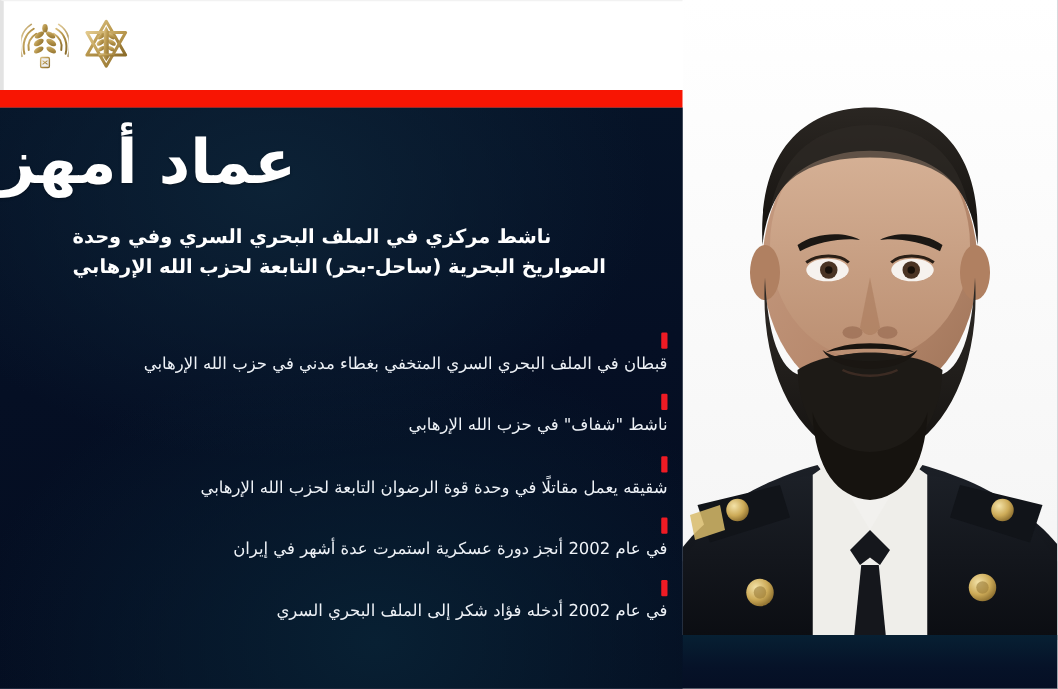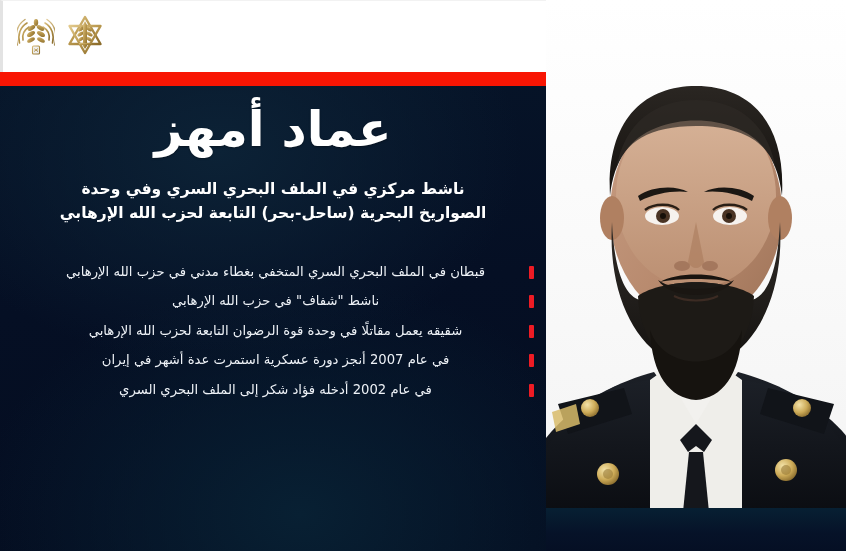--- a/index.html
+++ b/index.html
@@ -70,55 +70,55 @@
     background:#ffffff;
     overflow:hidden;
     z-index:1;
   }
   .photo-canvas{ display:block; width:300px; height:512px; }
 
   
   .headline{
     position:absolute; top:104px; left:0;
     width:546px;
-    text-align:center;
+    text-align:left;
     color:#ffffff;
     font-size:49px;
     font-weight:bold;
     letter-spacing:0px;
     line-height:1.06;
     z-index:6;
     text-shadow:0 1px 2px rgba(0,0,0,.35);
   }
   .subhead{
     position:absolute; top:178px; left:0;
     width:546px;
     padding:0 58px;
-    text-align:center;
+    text-align:left;
     color:#ffffff;
     font-size:15.5px;
     font-weight:bold;
     line-height:1.52;
     z-index:6;
   }
 
   
   .bullets{
     position:absolute; top:262px; left:0;
     width:546px;
     padding:0 12px 0 40px;
     z-index:6;
     list-style:none;
   }
   .bullet{
     display:flex;
-    flex-direction:row;
+    flex-direction:column;
     align-items:flex-start;
     justify-content:flex-start;
-    gap:18px;
+    gap:3px;
     margin-bottom:9px;
   }
   .bullet-mark{
     flex:0 0 auto;
     width:5px; height:13px;
     background:#ee1b24;
     margin-top:4px;
     border-radius:1px;
   }
   .bullet-text{
@@ -320,21 +320,21 @@
     <li class="bullet">
       <span class="bullet-mark"></span>
       <span class="bullet-text">ناشط "شفاف" في حزب الله الإرهابي</span>
     </li>
     <li class="bullet">
       <span class="bullet-mark"></span>
       <span class="bullet-text">شقيقه يعمل مقاتلًا في وحدة قوة الرضوان التابعة لحزب الله الإرهابي</span>
     </li>
     <li class="bullet">
       <span class="bullet-mark"></span>
-      <span class="bullet-text">في عام 2007 أنجز دورة عسكرية استمرت عدة أشهر في إيران</span>
+      <span class="bullet-text">في عام 2002 أنجز دورة عسكرية استمرت عدة أشهر في إيران</span>
     </li>
     <li class="bullet">
       <span class="bullet-mark"></span>
       <span class="bullet-text">في عام 2002 أدخله فؤاد شكر إلى الملف البحري السري</span>
     </li>
   </ul>
 
 </div>
 
 </body></html>

